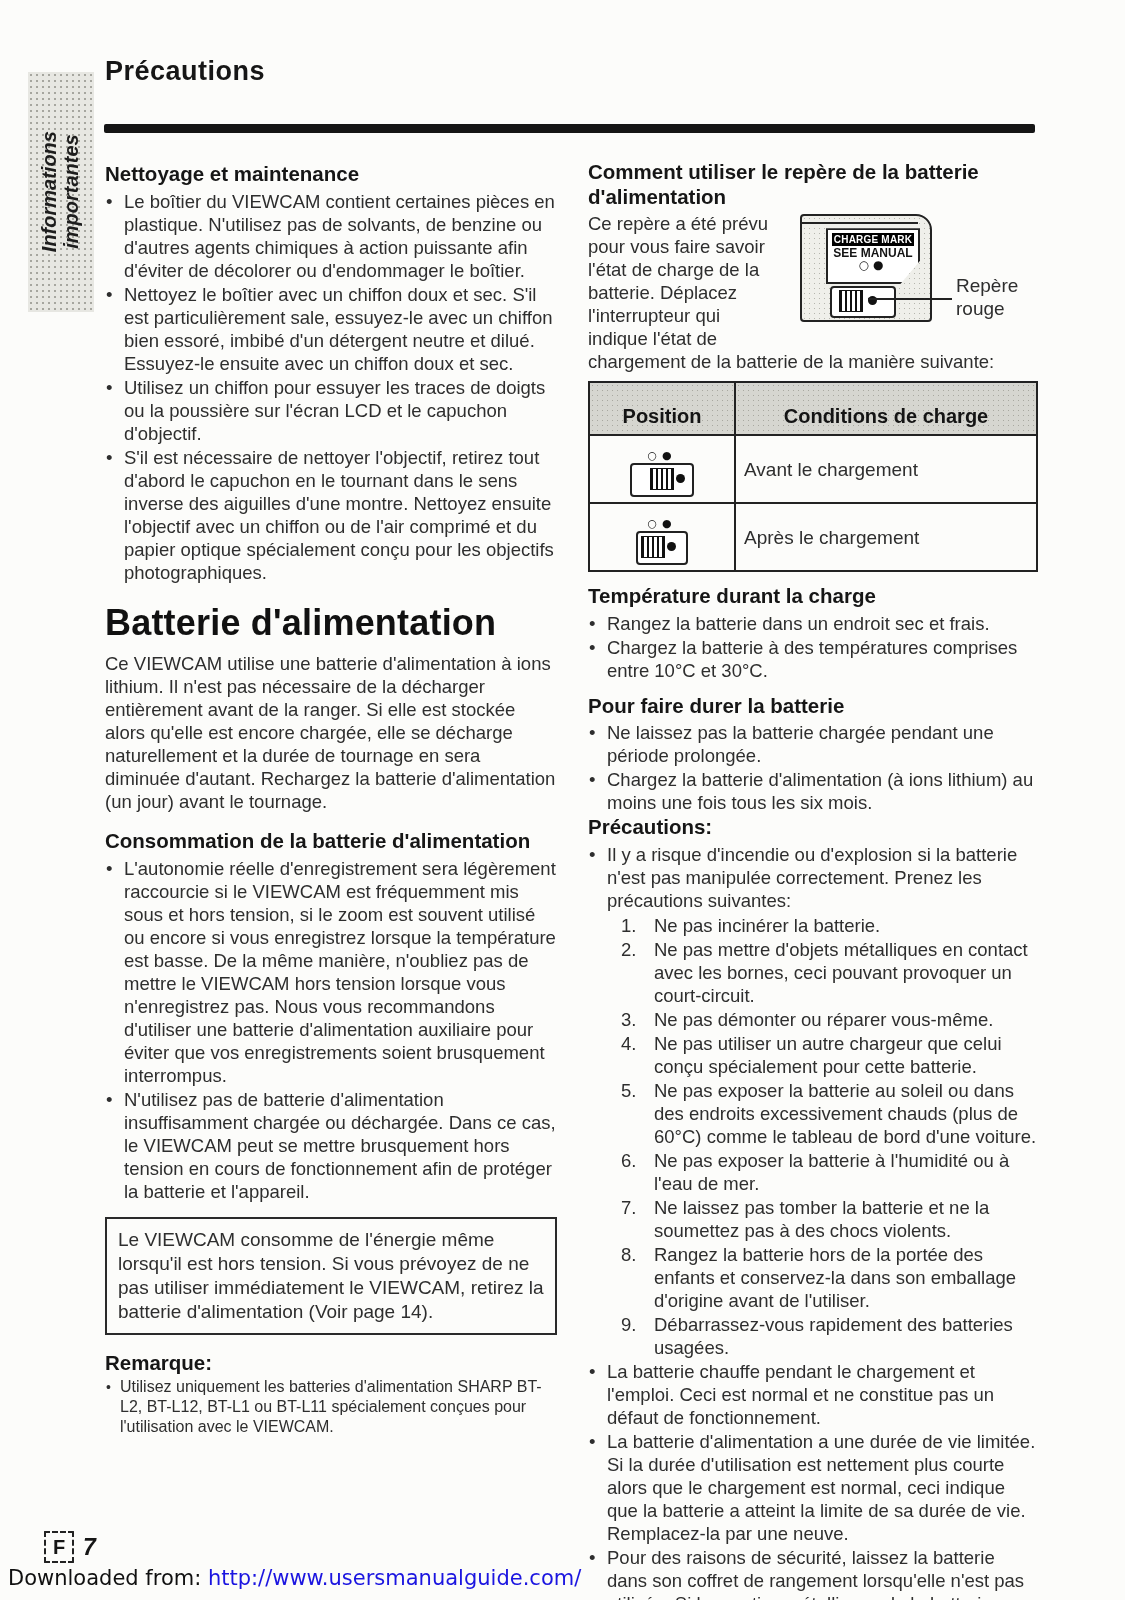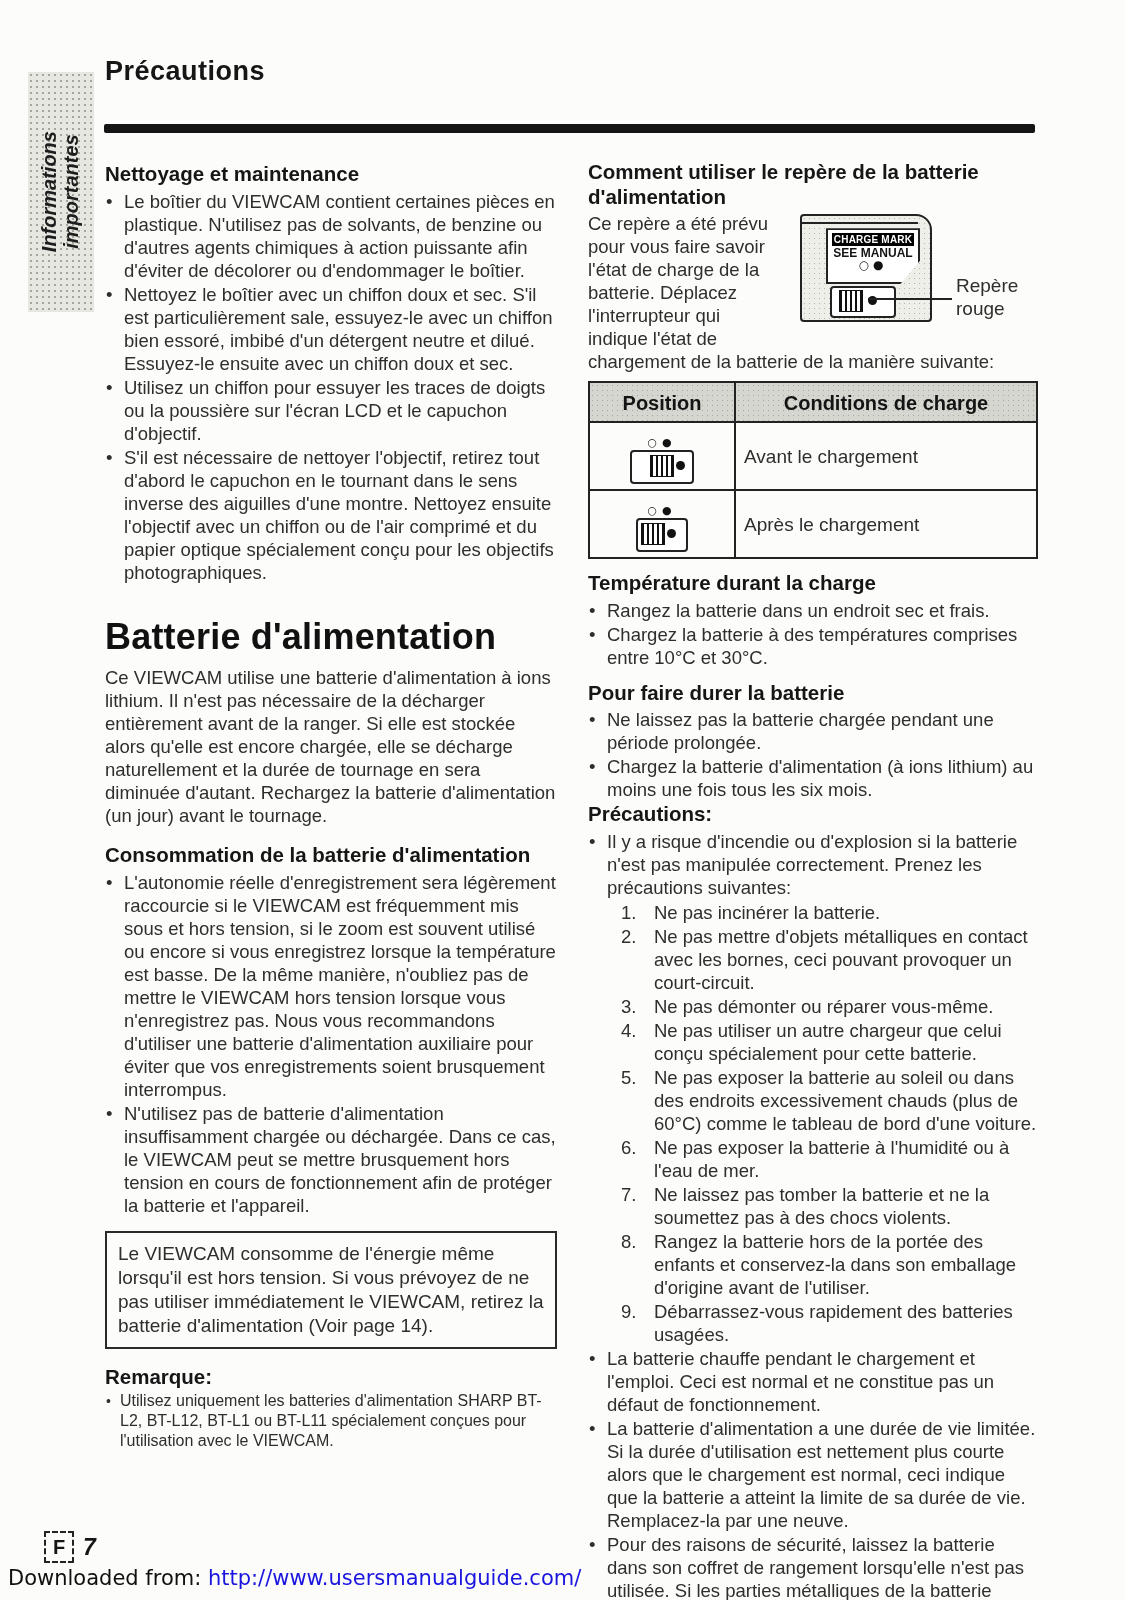--- a/index.html
+++ b/index.html
@@ -88,21 +88,21 @@
   }
   .sw-dot { position:absolute; top:8px; width:9px; height:9px; border-radius:50%; background:#111; }
   .battery .sw-slider { left:7px; }
   .battery .sw-dot { left:36px; }
   .callout-line { position:absolute; left:80px; top:86px; width:84px; height:2px; background:#222; }
   .callout-text { position:absolute; left:168px; top:62px; width:84px; font-size:19px; line-height:23px; }
 
   
   table.cond { border-collapse:collapse; width:100%; margin:8px 0 4px 0; border:2.5px solid #222; }
   table.cond th {
-    border:2px solid #222; font-size:20px; padding:9px 4px 6px 4px; color:#141414;
+    border:2px solid #222; font-size:20px; padding:22px 4px 6px 4px; color:#141414;
     background-color:#d6d6d0;
     background-image: radial-gradient(#a8a8a0 0.8px, rgba(0,0,0,0) 1px);
     background-size:5px 5px;
   }
   table.cond td { border:2px solid #222; padding:5px 8px; font-size:19px; }
   td.pos-cell { width:128px; text-align:center; }
   td.cond-cell { padding-left:22px; }
   .tsw { display:inline-block; text-align:left; }
   .tsw .circles { font-size:11px; letter-spacing:5px; margin-bottom:1px; }
   .tsw .body { position:relative; height:30px; background:#fff; border:2px solid #222; border-radius:4px; margin:0 auto; }
@@ -143,21 +143,21 @@
 
   <div class="col col-left">
     <h3 class="sub">Nettoyage et maintenance</h3>
     <ul class="blist">
       <li>Le boîtier du VIEWCAM contient certaines pièces en plastique. N'utilisez pas de solvants, de benzine ou d'autres agents chimiques à action puissante afin d'éviter de décolorer ou d'endommager le boîtier.</li>
       <li>Nettoyez le boîtier avec un chiffon doux et sec. S'il est particulièrement sale, essuyez-le avec un chiffon bien essoré, imbibé d'un détergent neutre et dilué. Essuyez-le ensuite avec un chiffon doux et sec.</li>
       <li>Utilisez un chiffon pour essuyer les traces de doigts ou la poussière sur l'écran LCD et le capuchon d'objectif.</li>
       <li>S'il est nécessaire de nettoyer l'objectif, retirez tout d'abord le capuchon en le tournant dans le sens inverse des aiguilles d'une montre. Nettoyez ensuite l'objectif avec un chiffon ou de l'air comprimé et du papier optique spécialement conçu pour les objectifs photographiques.</li>
     </ul>
 
-    <h1 class="sec" style="margin-top:33px;">Batterie d'alimentation</h1>
+    <h1 class="sec" style="margin-top:19px;">Batterie d'alimentation</h1>
     <p>Ce VIEWCAM utilise une batterie d'alimentation à ions lithium. Il n'est pas nécessaire de la décharger entièrement avant de la ranger. Si elle est stockée alors qu'elle est encore chargée, elle se décharge naturellement et la durée de tournage en sera diminuée d'autant. Rechargez la batterie d'alimentation (un jour) avant le tournage.</p>
 
     <h3 class="sub" style="margin-top:16px;">Consommation de la batterie d'alimentation</h3>
     <ul class="blist">
       <li>L'autonomie réelle d'enregistrement sera légèrement raccourcie si le VIEWCAM est fréquemment mis sous et hors tension, si le zoom est souvent utilisé ou encore si vous enregistrez lorsque la température est basse. De la même manière, n'oubliez pas de mettre le VIEWCAM hors tension lorsque vous n'enregistrez pas. Nous vous recommandons d'utiliser une batterie d'alimentation auxiliaire pour éviter que vos enregistrements soient brusquement interrompus.</li>
       <li>N'utilisez pas de batterie d'alimentation insuffisamment chargée ou déchargée. Dans ce cas, le VIEWCAM peut se mettre brusquement hors tension en cours de fonctionnement afin de protéger la batterie et l'appareil.</li>
     </ul>
 
     <div class="note-box">Le VIEWCAM consomme de l'énergie même lorsqu'il est hors tension. Si vous prévoyez de ne pas utiliser immédiatement le VIEWCAM, retirez la batterie d'alimentation (Voir page 14).</div>
 

